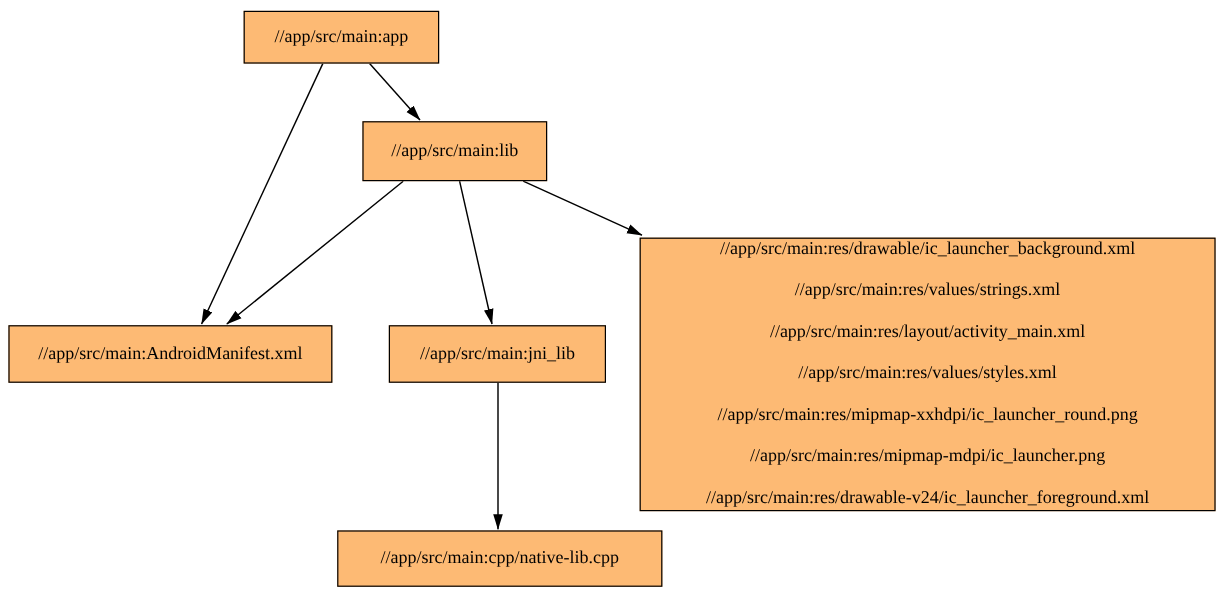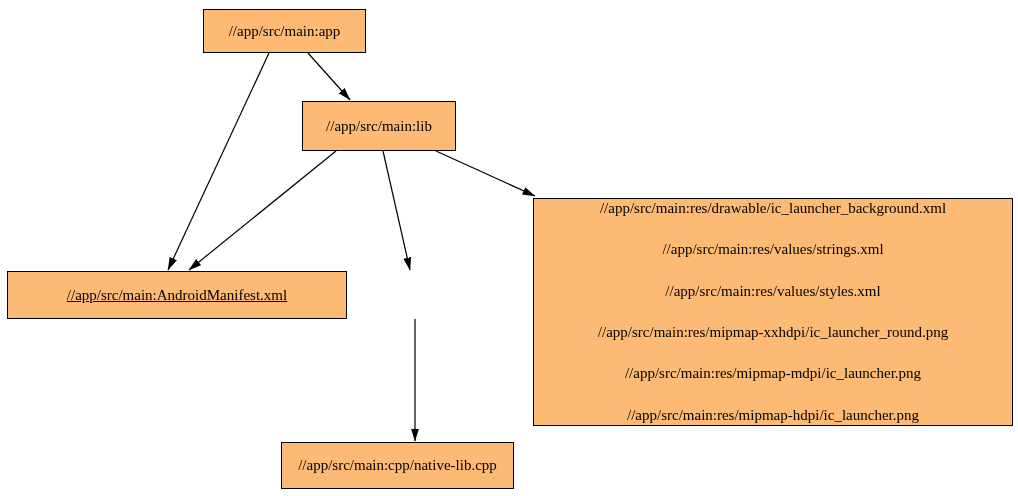--- a/index.html
+++ b/index.html
@@ -32,23 +32,23 @@
     background: #fdba74;
     display: flex;
     align-items: center;
     justify-content: center;
     text-align: center;
     font-size: 15px;
     white-space: nowrap;
   }
   #node-app      { left: 203px; top: 9px;   width: 163px; height: 44px; }
   #node-lib      { left: 302px; top: 101px; width: 154px; height: 50px; text-align: center; }
-  #node-manifest { left: 7px;   top: 271px; width: 340px; height: 48px; text-decoration: underline; }
+  #node-manifest { left: 7px;   top: 271px; width: 270px; height: 48px; }
   #node-jni      { left: 324px; top: 271px; width: 181px; height: 48px; }
-  #node-native   { left: 281px; top: 442px; width: 233px; height: 47px; }
+  #node-native   { left: 281px; top: 442px; width: 271px; height: 47px; }
   #node-resources {
     left: 533px; top: 198px; width: 480px; height: 228px;
     flex-direction: column;
     justify-content: space-between;
   }
   #node-resources .rline {
     line-height: 19.3px;
     font-size: 15px;
   }
 </style>
@@ -76,27 +76,31 @@
   </div>
 
   <div class="node" id="node-lib">
     <span>//app/src/main:lib</span>
   </div>
 
   <div class="node" id="node-manifest">
     <span>//app/src/main:AndroidManifest.xml</span>
   </div>
 
+  <div class="node" id="node-jni">
+    <span>//app/src/main:jni_lib</span>
+  </div>
 
   <div class="node" id="node-resources">
     <div class="rline">//app/src/main:res/drawable/ic_launcher_background.xml</div>
     <div class="rline">//app/src/main:res/values/strings.xml</div>
+    <div class="rline">//app/src/main:res/layout/activity_main.xml</div>
     <div class="rline">//app/src/main:res/values/styles.xml</div>
     <div class="rline">//app/src/main:res/mipmap-xxhdpi/ic_launcher_round.png</div>
     <div class="rline">//app/src/main:res/mipmap-mdpi/ic_launcher.png</div>
-    <div class="rline">//app/src/main:res/mipmap-hdpi/ic_launcher.png</div>
+    <div class="rline">//app/src/main:res/drawable-v24/ic_launcher_foreground.xml</div>
   </div>
 
   <div class="node" id="node-native">
     <span>//app/src/main:cpp/native-lib.cpp</span>
   </div>
 
 </div>
 
 </body></html>

